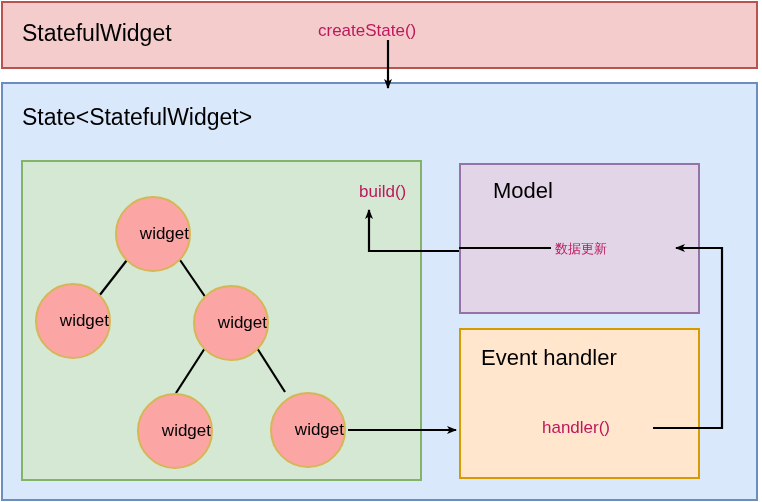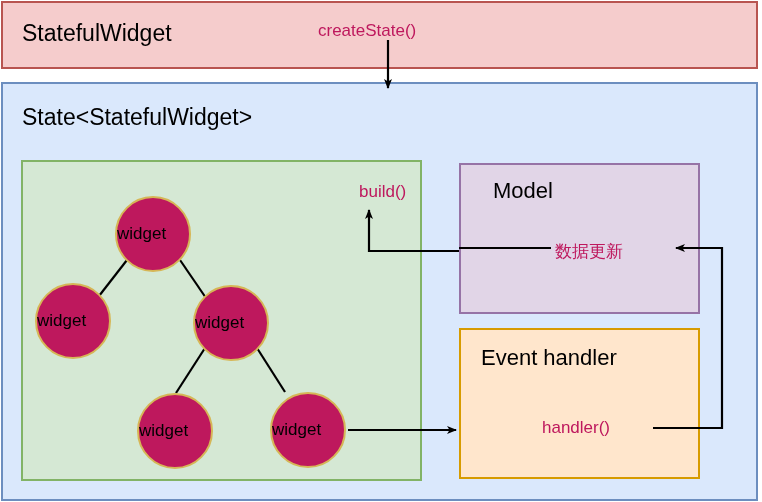--- a/index.html
+++ b/index.html
@@ -71,34 +71,34 @@
     position: absolute;
     color: #be185d;
     white-space: nowrap;
     font-size: 17px;
     background: transparent;
   }
   #create-state-label { left: 318px; top: 21px; }
   #build-label { left: 359px; top: 182px; }
   #data-update-label {
     left: 555px; top: 240px;
-    font-size: 17px;
+    font-size: 13px;
   }
   #set-state-label { left: 542px; top: 418px; }
 
   .node {
     position: absolute;
     box-sizing: border-box;
     width: 76px; height: 76px;
     border-radius: 50%;
-    background: #be185d;
+    background: #fca5a5;
     border: 2px solid #d6b656;
     display: flex;
     align-items: center;
-    justify-content: flex-start;
+    justify-content: flex-end;
     color: #000000;
     font-size: 17px;
   }
   #node-root  { left: 115px; top: 196px; }
   #node-l1    { left: 35px;  top: 283px; }
   #node-l2    { left: 193px; top: 285px; }
   #node-l3    { left: 137px; top: 393px; }
   #node-l4    { left: 270px; top: 392px; }
 
   svg#wires {

